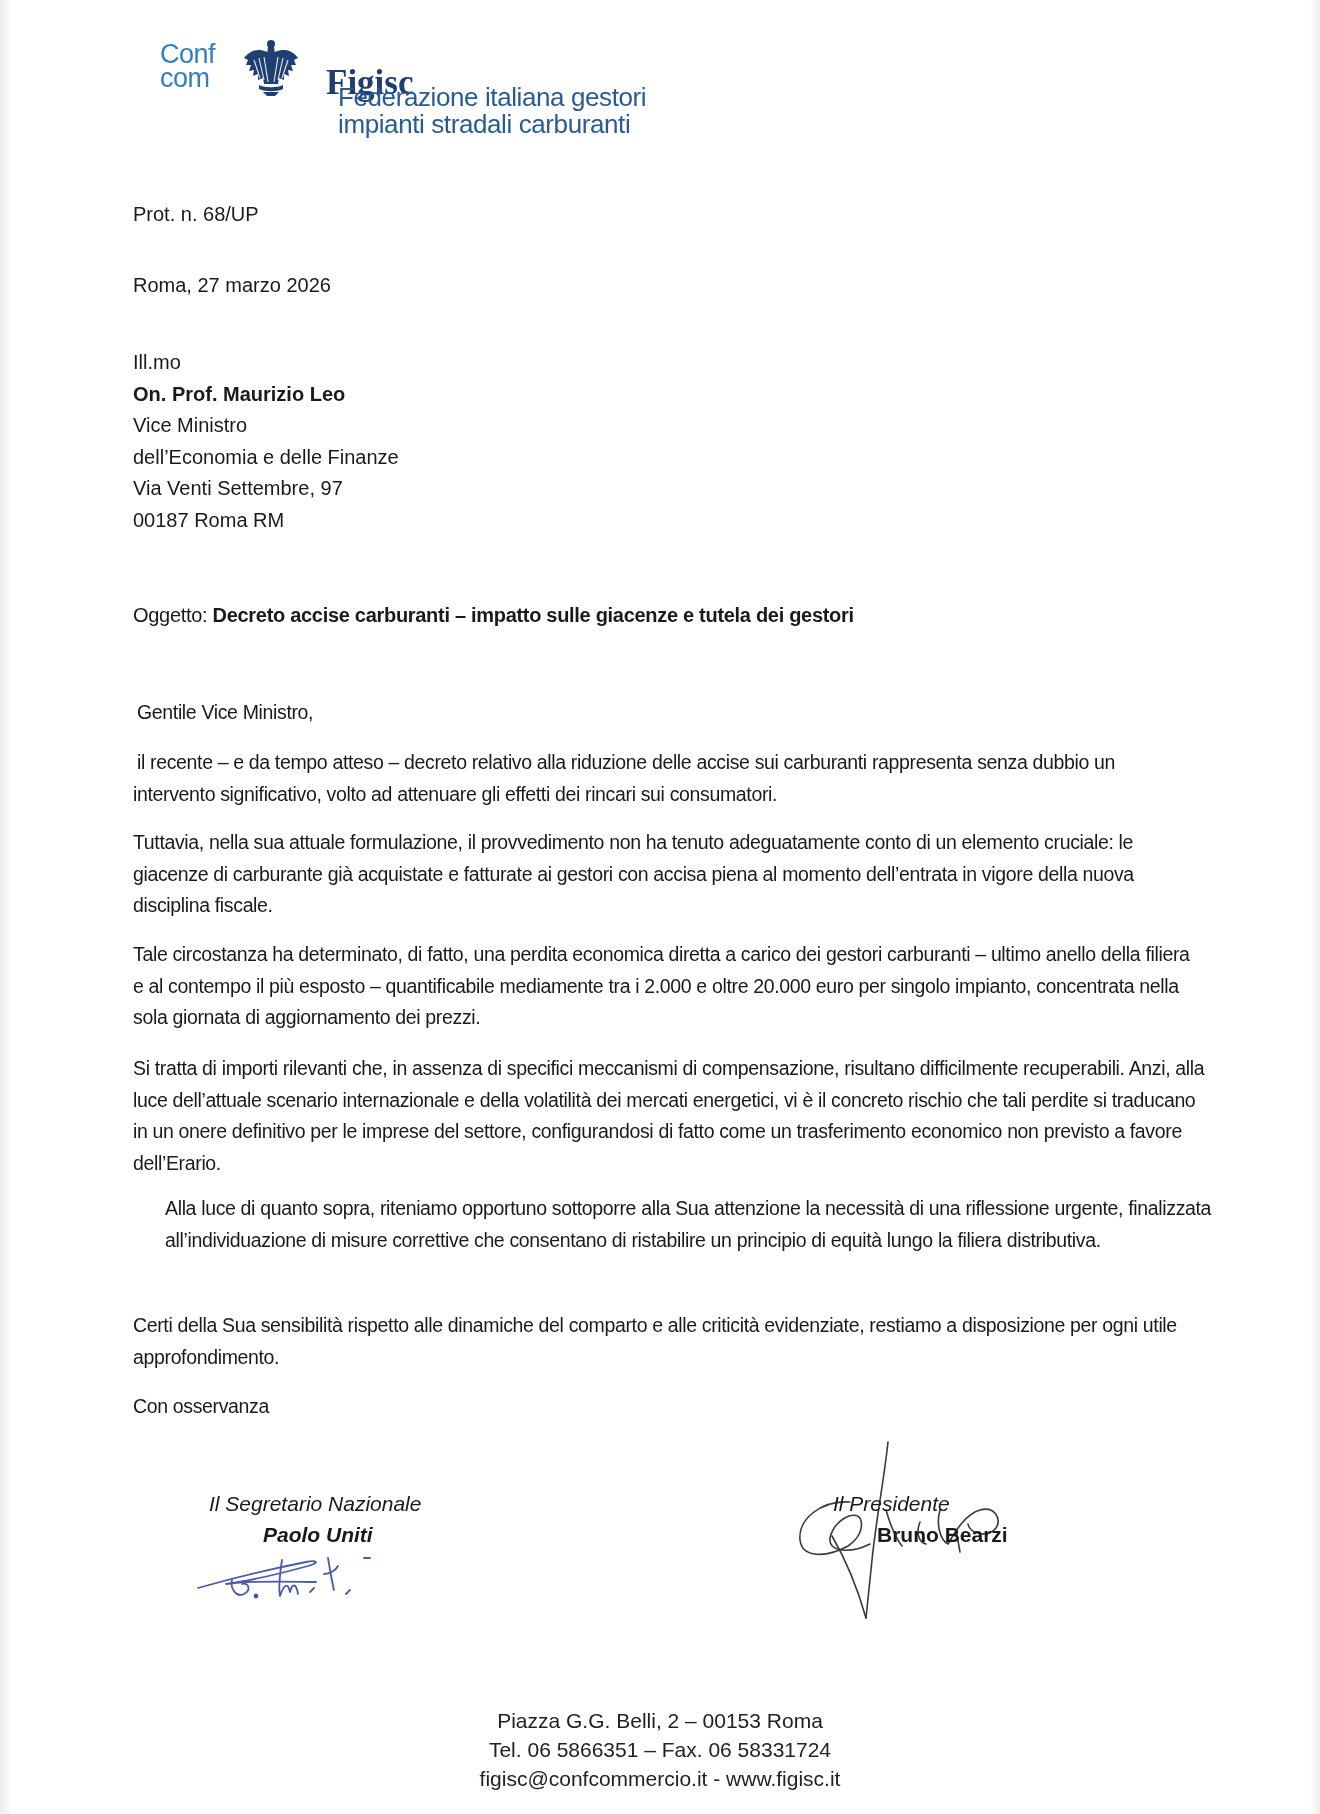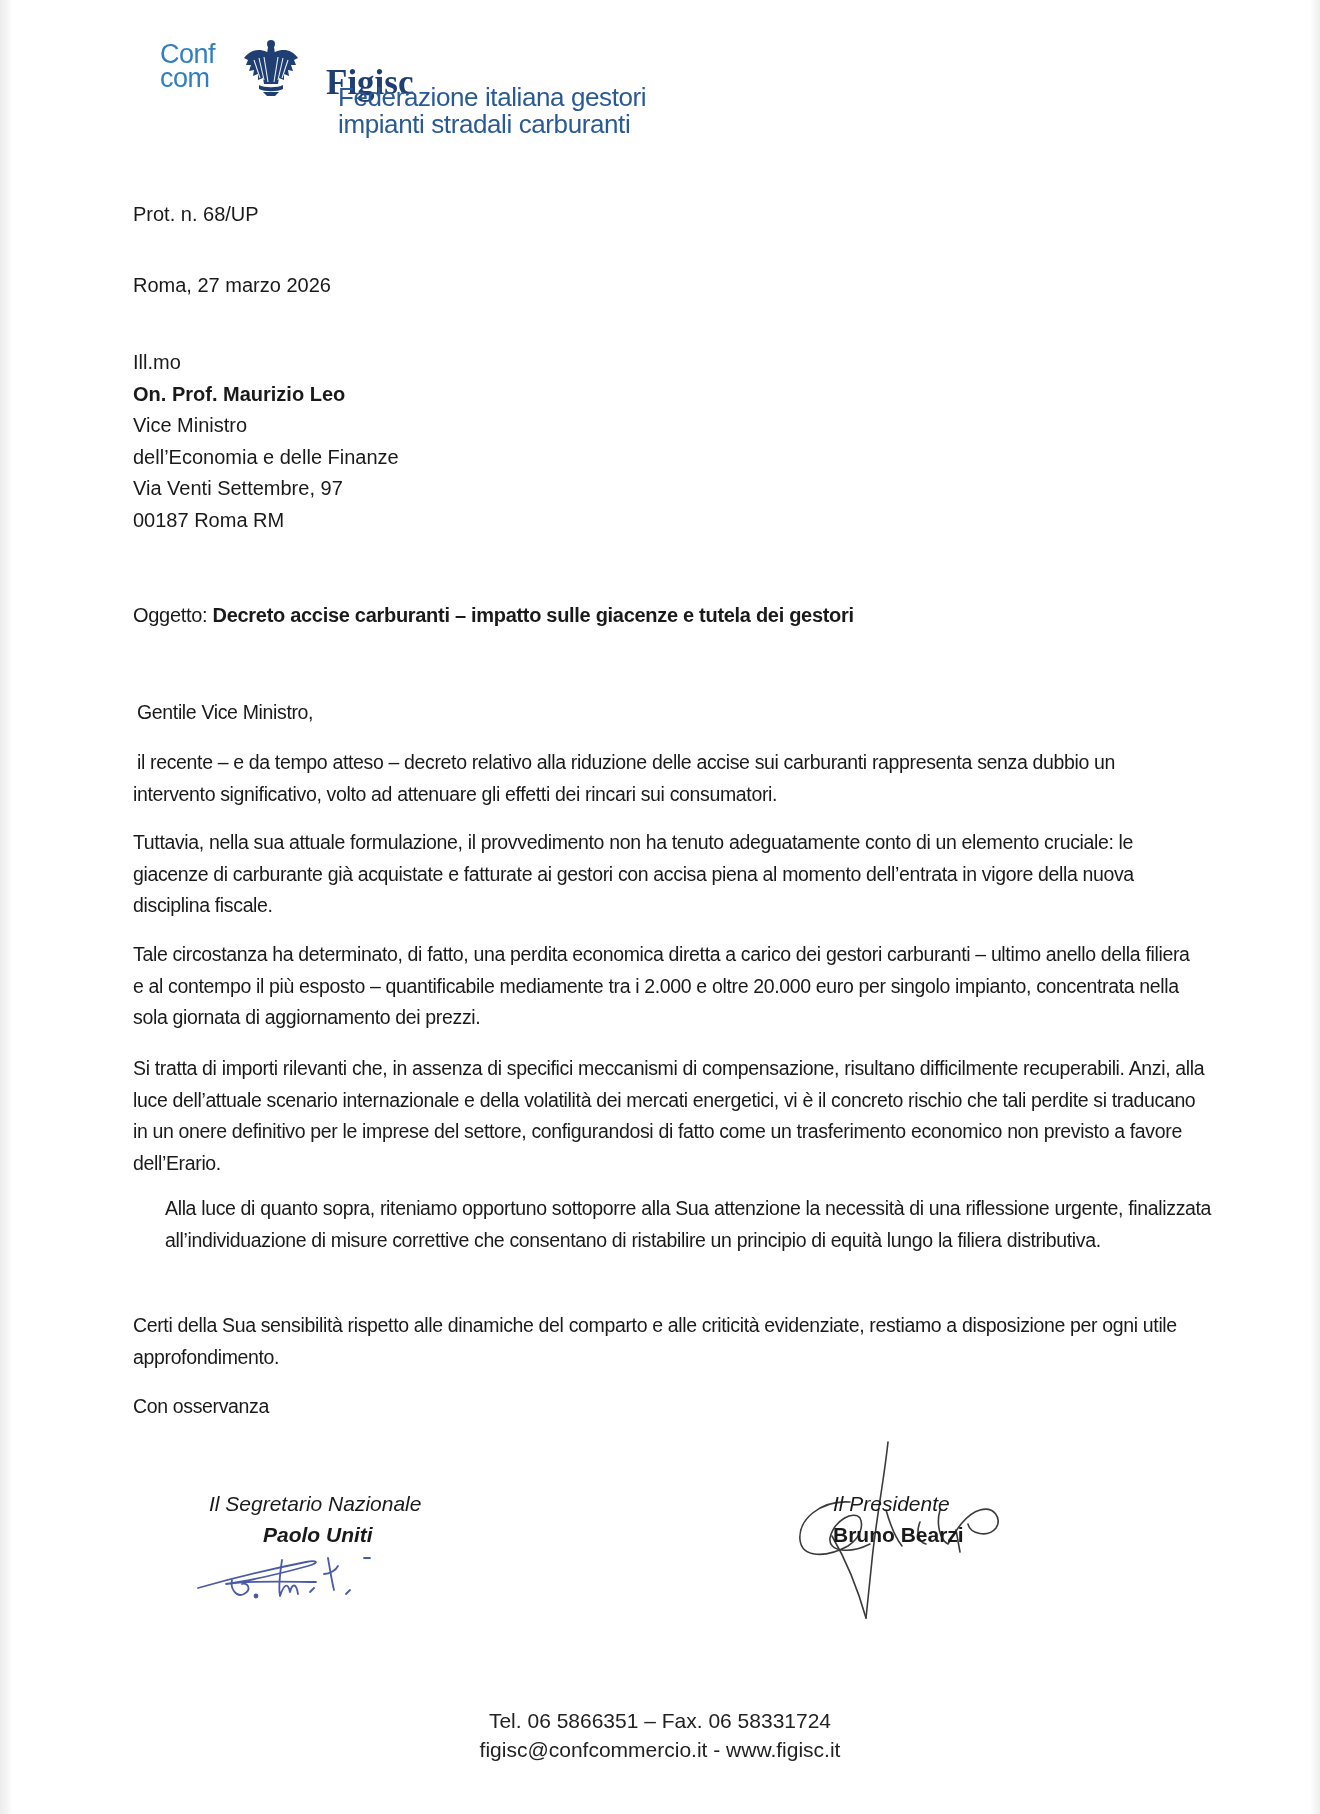--- a/index.html
+++ b/index.html
@@ -144,19 +144,20 @@
     <path d="M76 178 C68 150, 56 120, 42 96"></path>
     <path d="M60 62 C30 60, 8 80, 10 100 C12 118, 36 118, 58 106 C70 98, 74 86, 70 78 C64 70, 44 80, 40 98 C38 112, 60 114, 80 104"></path>
     <path d="M96 70 C100 84, 104 96, 112 106"></path>
     <path d="M130 82 C126 92, 128 102, 136 104"></path>
     <path d="M150 70 C146 84, 150 100, 158 104 C166 90, 176 74, 190 70 C204 66, 212 78, 206 88 C198 98, 180 94, 178 84"></path>
     <path d="M166 90 L170 112"></path>
   </g>
 </svg>
 <div class="sig" style="left:833px; top:1488px;">
   <div class="role">Il Presidente</div>
-  <div class="name" style="padding-left:-2px;">Bruno Bearzi</div>
+  <div class="name" style="padding-left:-2px;margin-left:44px;">Bruno Bearzi</div>
 </div>
 
 <div class="footer">
+  <div>Piazza G.G. Belli, 2 – 00153 Roma</div>
   <div>Tel. 06 5866351 – Fax. 06 58331724</div>
   <div>figisc@confcommercio.it - www.figisc.it</div>
 </div>
 
 </body></html>

